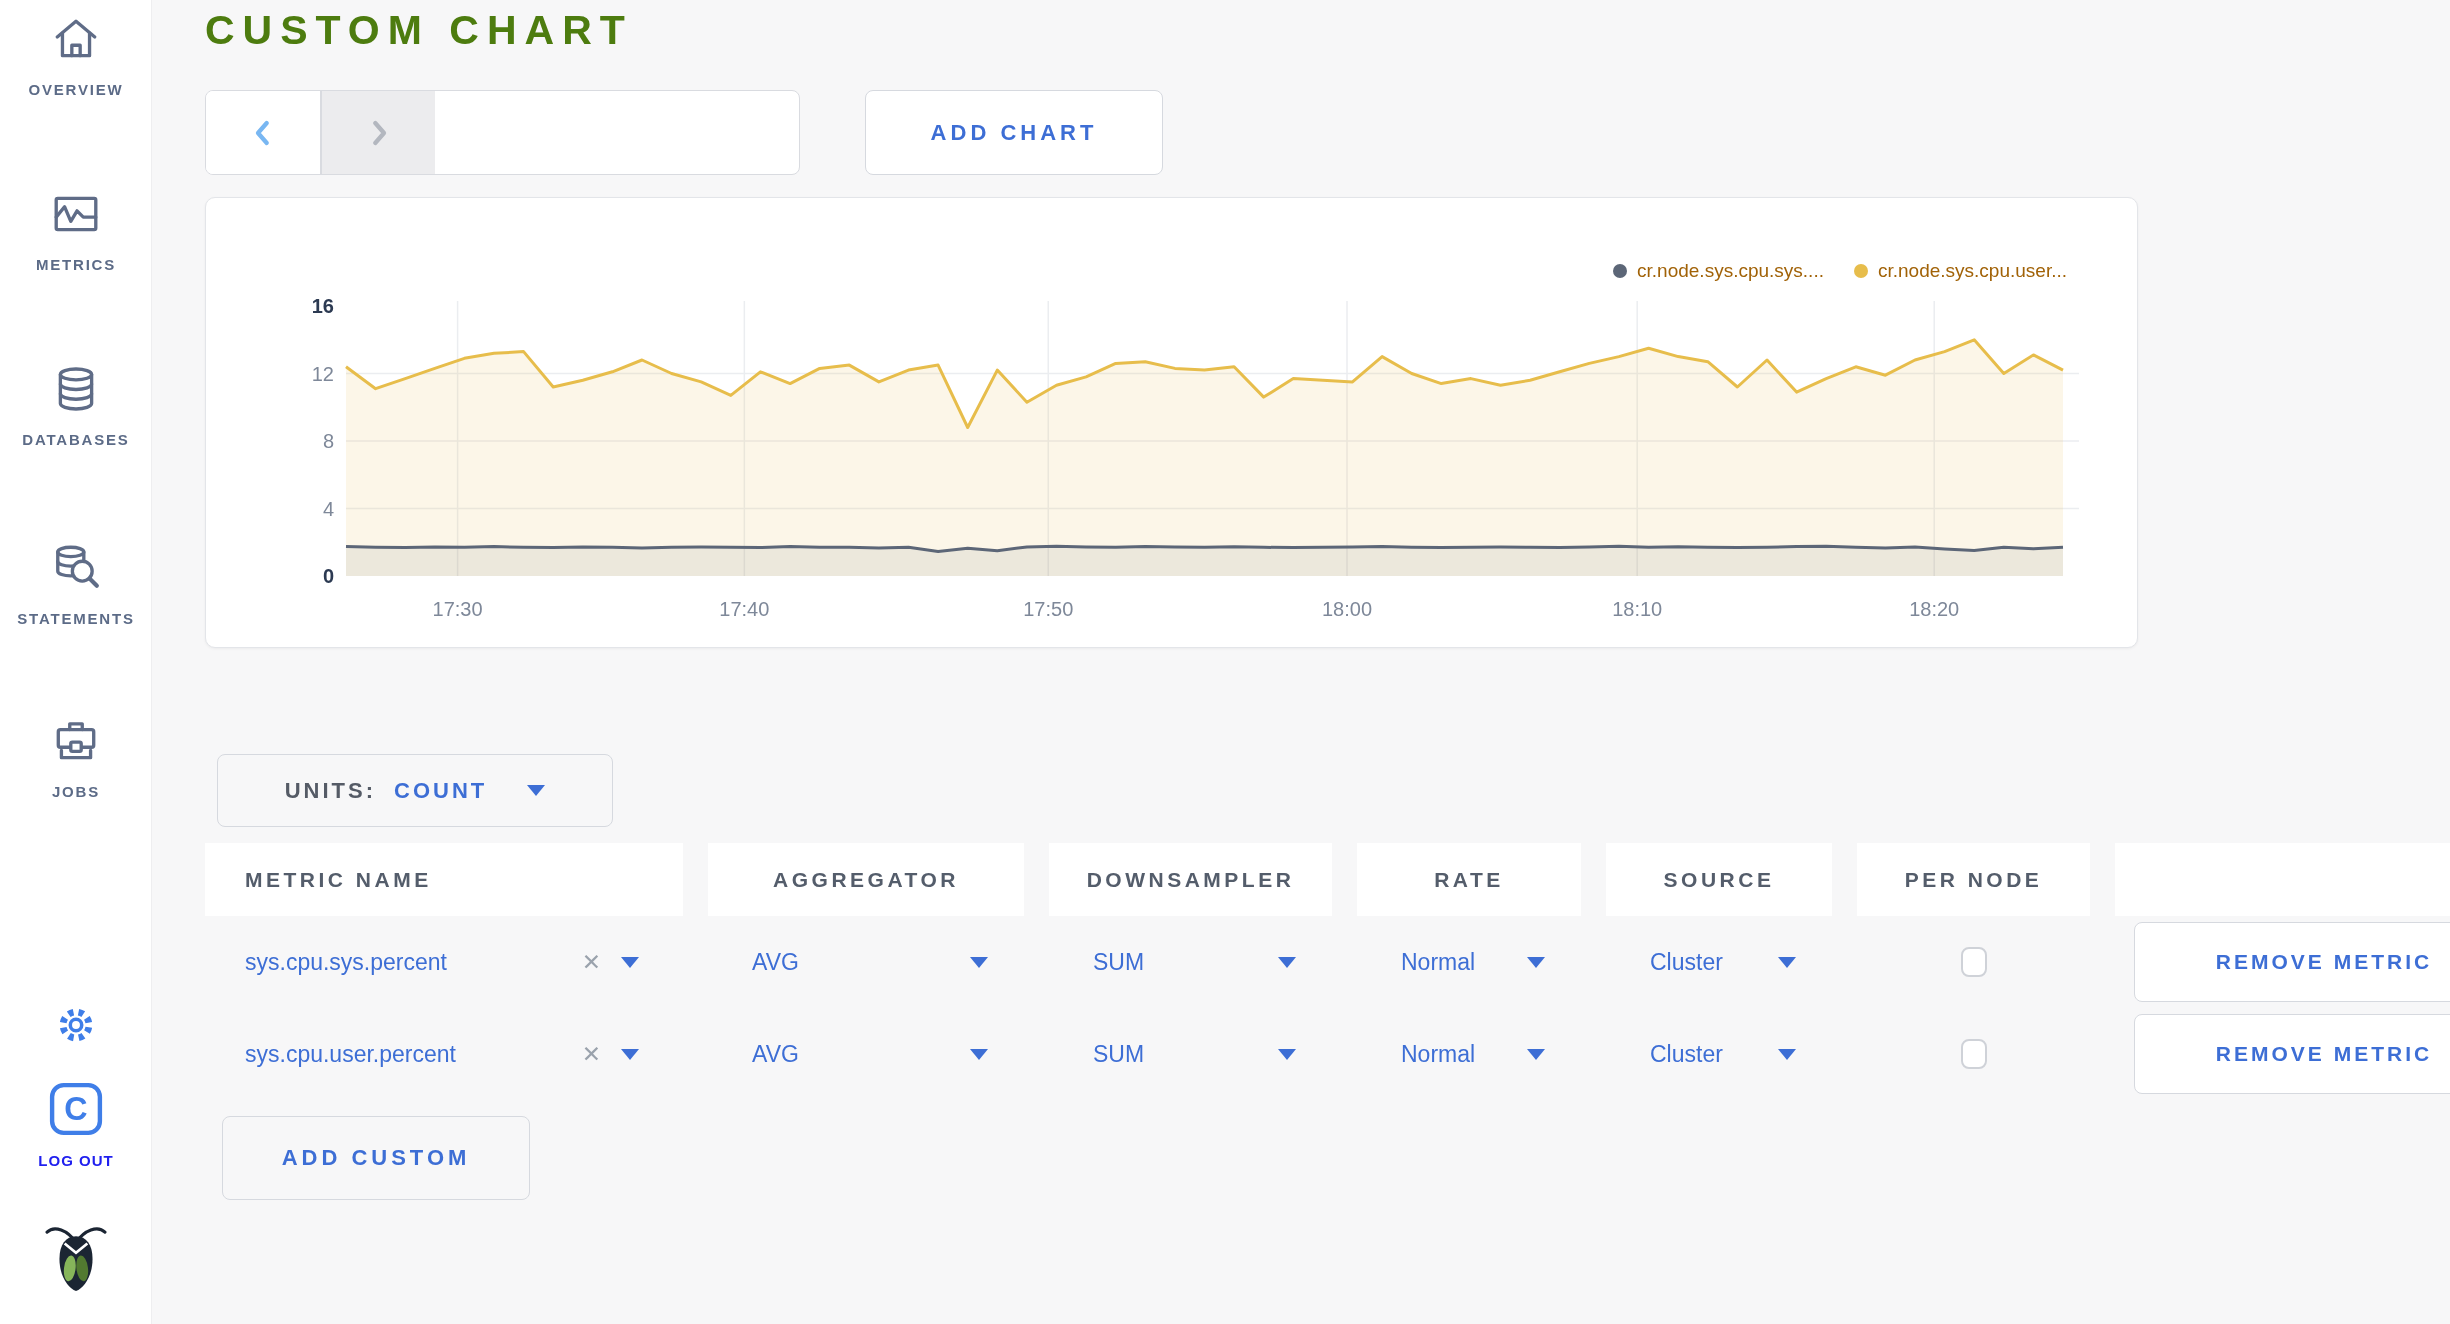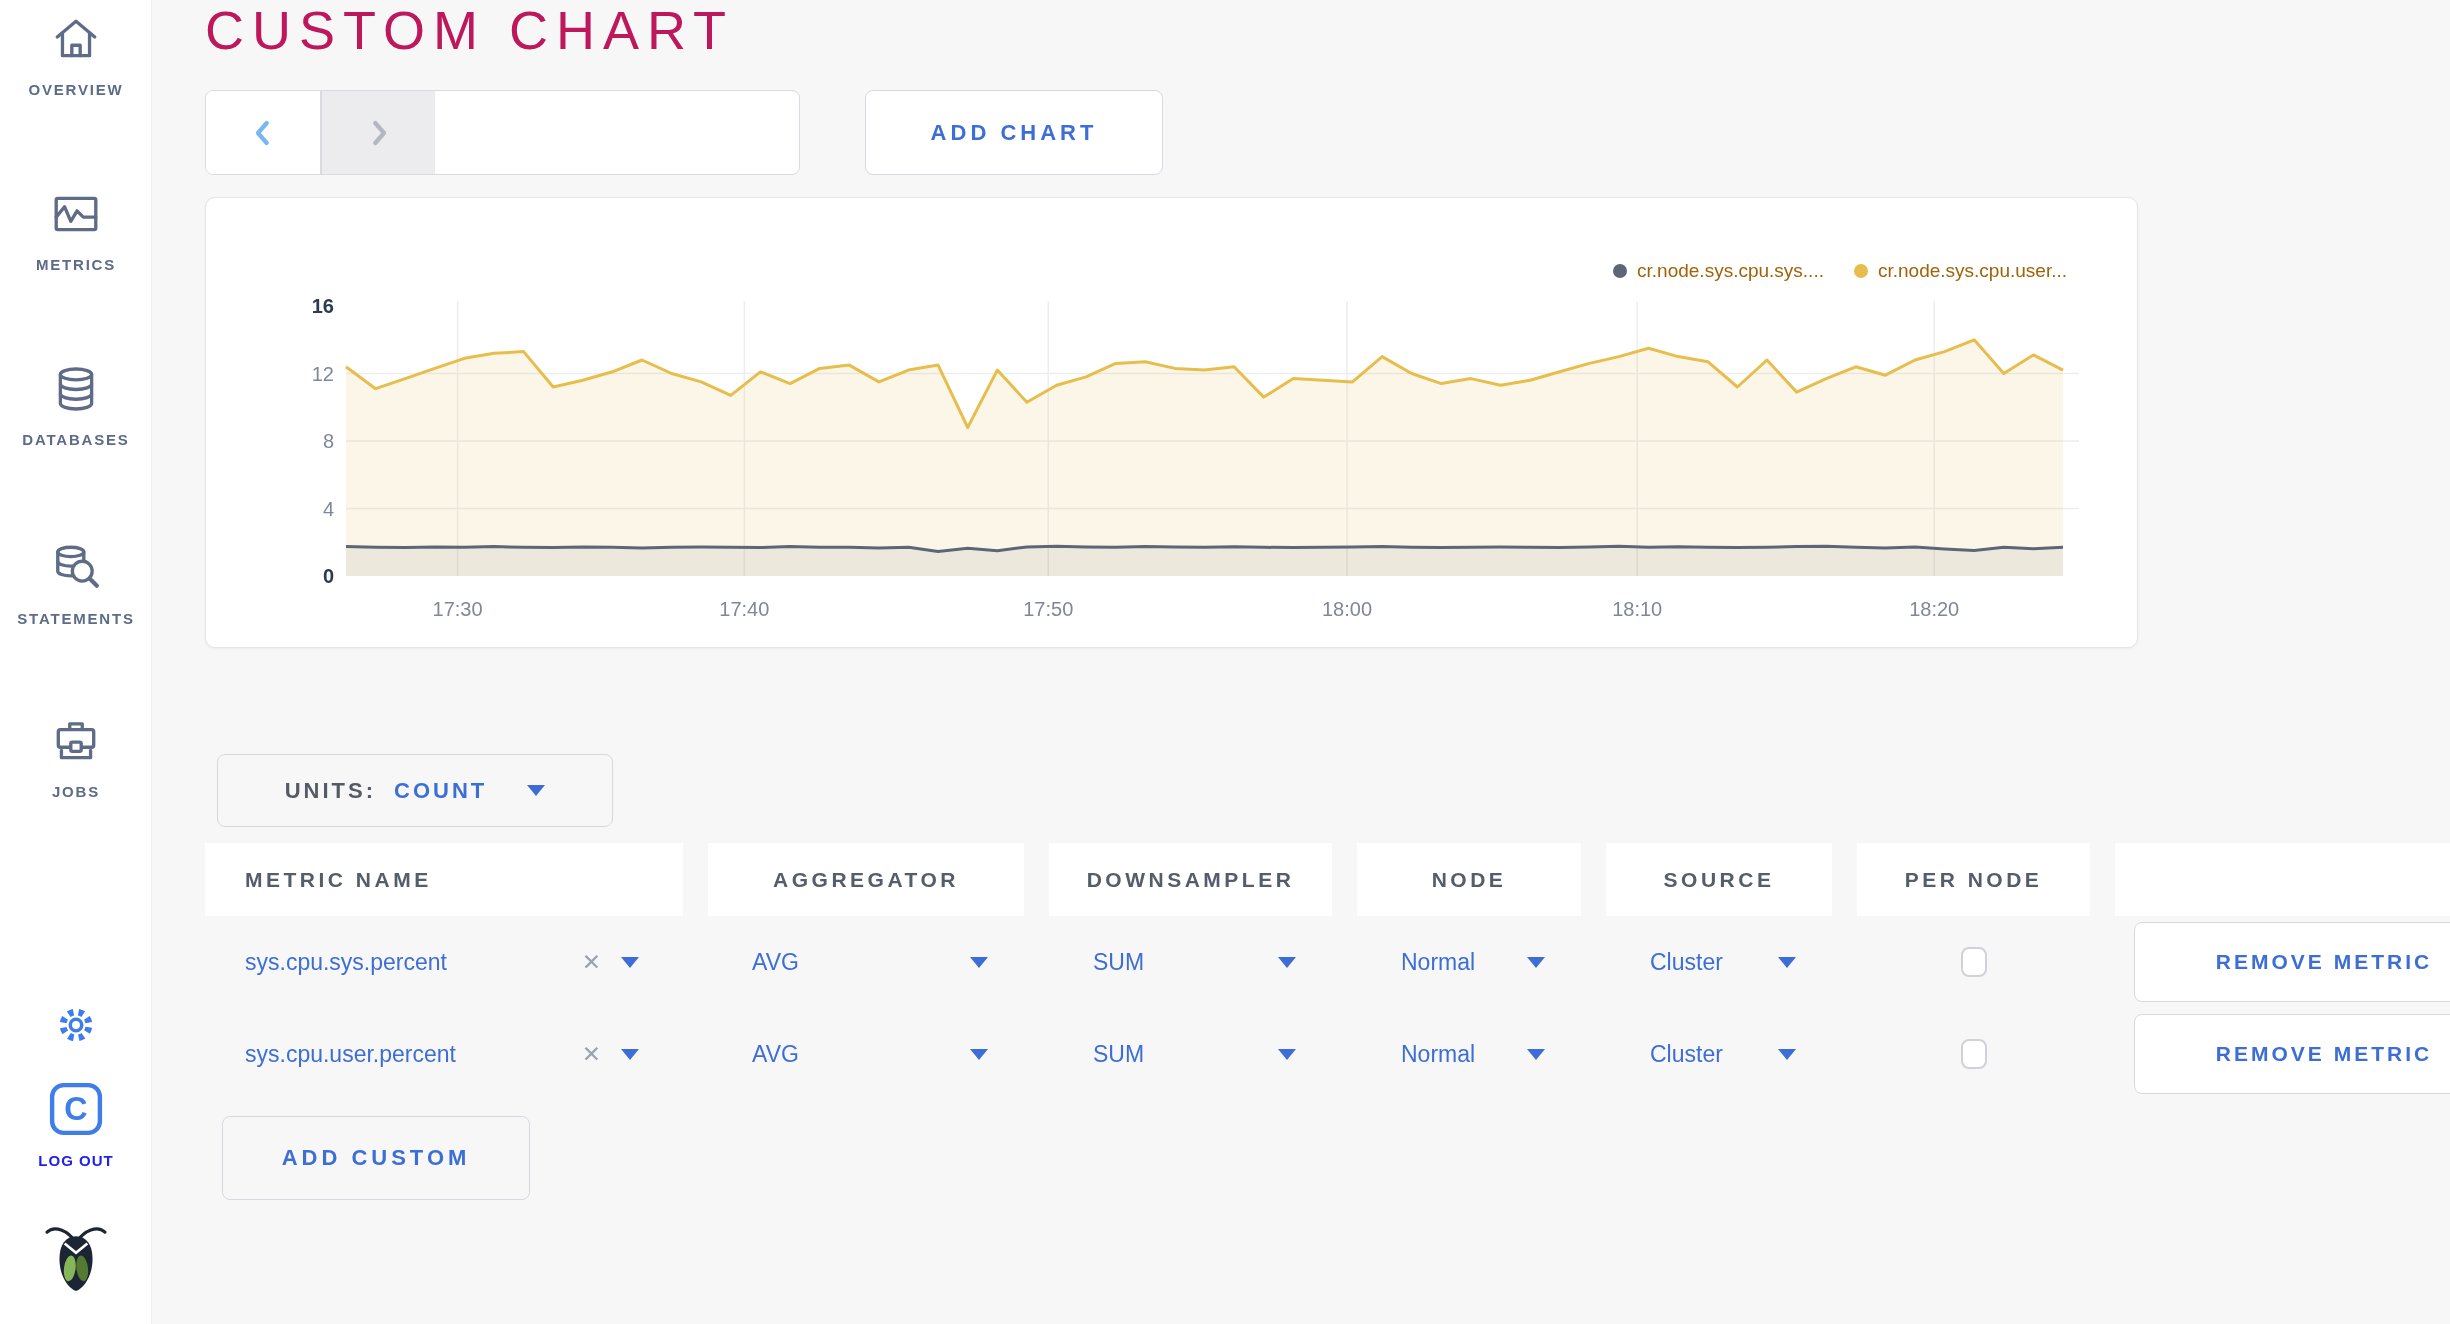--- a/index.html
+++ b/index.html
@@ -10,21 +10,21 @@
   .sidebar { position:absolute; left:0; top:0; width:152px; height:1324px;
     background:#ffffff; border-right:1px solid #eeeef0; }
   .side-item { position:absolute; left:0; width:152px; display:flex; flex-direction:column;
     align-items:center; gap:16px; cursor:pointer; }
   .side-item .lbl { font-size:15px; font-weight:700; letter-spacing:1.8px; color:#5c6b87; }
   .side-item svg { display:block; }
   .logout-lbl { font-size:15px; font-weight:700; letter-spacing:1px; color:#2020ef; }
 
   
   .main { position:absolute; left:152px; top:0; width:2298px; height:1324px; padding:6px 0 0 53px; }
-  h1.page-title { font-size:54px; font-weight:400; letter-spacing:8px; color:#be185d; line-height:48px; }
+  h1.page-title { font-size:41px; font-weight:700; letter-spacing:8px; color:#4d7c0f; line-height:48px; }
 
   .controls { display:flex; margin-top:36px; height:85px; }
   .time-group { display:flex; width:595px; height:85px; background:#fff;
     border:1px solid #d9dbe0; border-radius:8px; overflow:hidden; }
   .tg-seg { display:flex; align-items:center; justify-content:center; }
   .tg-prev { width:115px; border-right:1px solid #d9dbe0; cursor:pointer; background:#fff; }
   .tg-label { width:364px; font-size:23px; font-weight:600; letter-spacing:5px; color:#3d6ed5; cursor:pointer; }
   .tg-next { width:114px; border-left:1px solid #d9dbe0; background:#ececee; cursor:default; }
   .btn { display:flex; align-items:center; justify-content:center; background:transparent;
     border:1px solid #d6d9df; border-radius:8px; color:#3d6ed5; font-weight:600;
@@ -221,21 +221,21 @@
       <span class="u-value">COUNT</span>
       <span class="caret" style="margin-left:22px;"></span>
     </button>
   </div>
 
   <div class="mtable">
     <div class="mt-row mt-head">
       <div class="hcell first">METRIC NAME</div>
       <div class="hcell">AGGREGATOR</div>
       <div class="hcell">DOWNSAMPLER</div>
-      <div class="hcell">NODE</div>
+      <div class="hcell">RATE</div>
       <div class="hcell">SOURCE</div>
       <div class="hcell">PER NODE</div>
       <div class="hcell"></div>
     </div>
 
     <div class="mt-row mt-body-row">
       <div class="cell cell-metric">
         <span>sys.cpu.sys.percent</span>
         <span class="xgroup">
           <span class="x-icon">✕</span>

